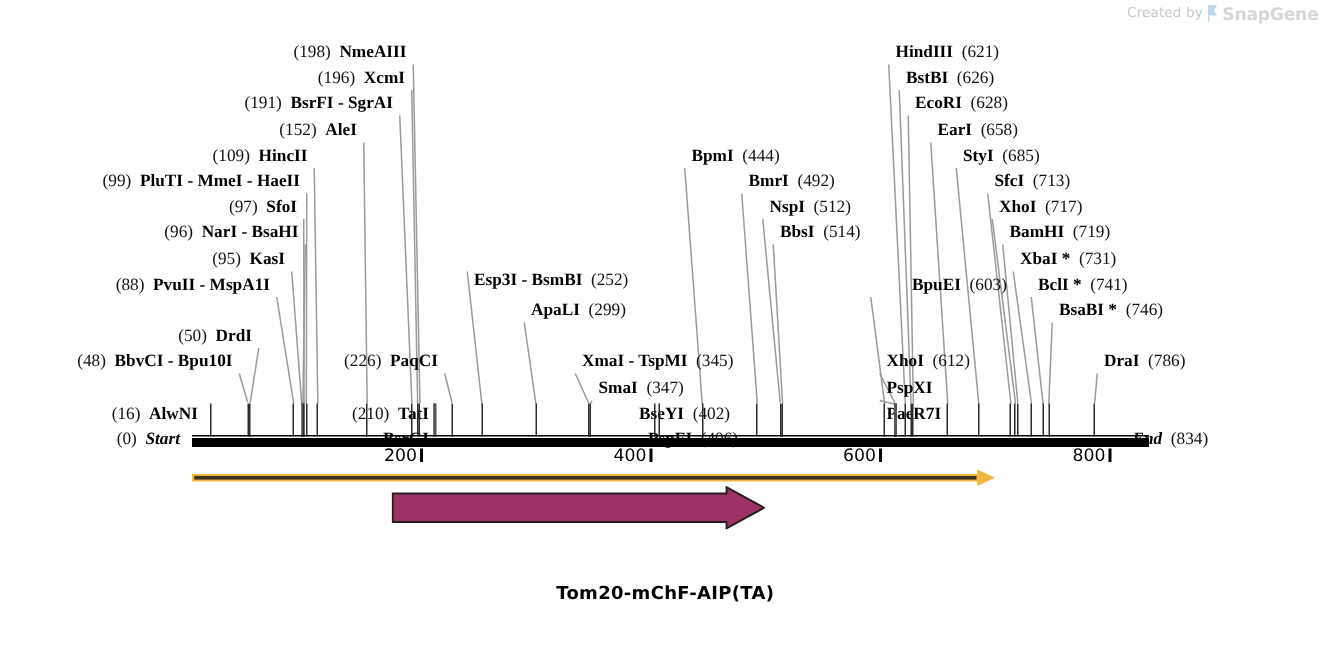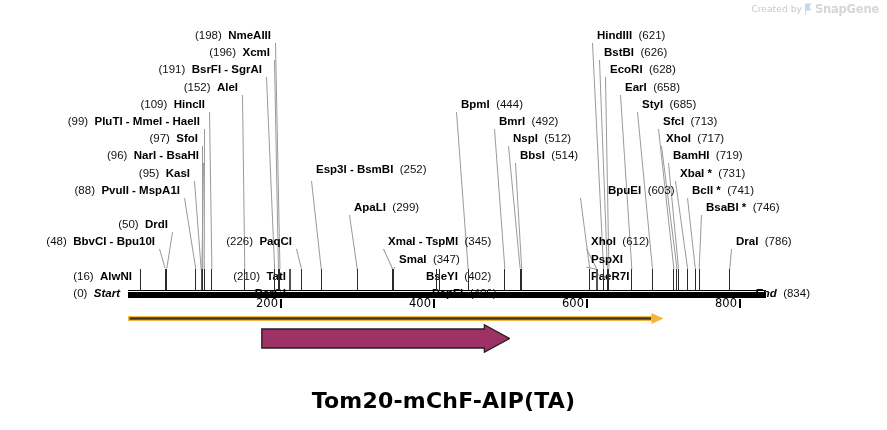--- a/index.html
+++ b/index.html
@@ -24,21 +24,21 @@
     font-size:11.5px; color:#d6d6d6; font-weight:600; letter-spacing:-.2px;
   }
   .wm-flag{width:7px;height:12px;display:block;}
 
   
   .label{
     position:absolute;
     white-space:nowrap;
     font-size:11.5px;
     color:#000;
-    font-family:Liberation Sans, sans-serif;
+    font-family:Liberation Serif, serif;
     line-height:13px;
     text-align:center;
   }
   .label .nm{font-weight:bold;}
   .label .pos{font-weight:normal;color:#111;}
   .label .sep{font-weight:bold;}
   .label.italic .nm{font-style:italic;}
 
   
   .label.r{transform:translateX(-100%);}
@@ -74,21 +74,21 @@
   #fkbp-text{
     position:absolute; left:302px; top:324px; width:238px; height:29px;
     display:flex; align-items:center; justify-content:center;
     color:#ffffff; font-size:12px; font-weight:bold;
     font-family:"DejaVu Sans", sans-serif;
     pointer-events:none; padding-right:22px; box-sizing:border-box;
   }
 
   
   #title-wrap{position:absolute;left:0;top:388px;width:887px;text-align:center;}
-  #seq-title{font-size:22px;font-weight:bold;color:#000;font-family:"DejaVu Sans", sans-serif;letter-spacing:.2px;}
+  #seq-title{font-size:12px;font-weight:bold;color:#000;font-family:"DejaVu Sans", sans-serif;letter-spacing:.2px;}
   #seq-len{font-size:12px;color:#000;font-family:"DejaVu Sans", sans-serif;margin-top:3px;}
 </style>
 </head>
 <body>
 
 <div id="map">
 
   <div class="watermark">
     <span>Created by</span>
     <span class="wm-flag">
@@ -149,21 +149,21 @@
       <div class="label r" style="top: 132.2px; left: 198px;"><span class="pos">(97)</span>&nbsp;&nbsp;<span class="nm">SfoI</span></div>
       <div class="label r" style="top: 115px; left: 200px;"><span class="pos">(99)</span>&nbsp;&nbsp;<span class="nm">PluTI</span><span class="sep"> - </span><span class="nm">MmeI</span><span class="sep"> - </span><span class="nm">HaeII</span></div>
       <div class="label r" style="top: 97.8px; left: 205px;"><span class="pos">(109)</span>&nbsp;&nbsp;<span class="nm">HincII</span></div>
       <div class="label r" style="top: 80.6px; left: 238px;"><span class="pos">(152)</span>&nbsp;&nbsp;<span class="nm">AleI</span></div>
       <div class="label r" style="top: 63.4px; left: 262px;"><span class="pos">(191)</span>&nbsp;&nbsp;<span class="nm">BsrFI</span><span class="sep"> - </span><span class="nm">SgrAI</span></div>
       <div class="label r" style="top: 46.2px; left: 270px;"><span class="pos">(196)</span>&nbsp;&nbsp;<span class="nm">XcmI</span></div>
       <div class="label r" style="top: 29px; left: 271px;"><span class="pos">(198)</span>&nbsp;&nbsp;<span class="nm">NmeAIII</span></div>
       <div class="label r" style="top: 269.8px; left: 286px;"><span class="pos">(210)</span>&nbsp;&nbsp;<span class="nm">TatI</span></div>
       <div class="label r" style="top: 287px; left: 286px;"><span class="nm">BsrGI</span></div>
       <div class="label r" style="top: 235.4px; left: 292px;"><span class="pos">(226)</span>&nbsp;&nbsp;<span class="nm">PaqCI</span></div>
-      <div class="label" style="top: 163px; left: 316px;"><span class="nm">Esp3I</span><span class="sep"> - </span><span class="nm">BsmBI</span>&nbsp;&nbsp;<span class="pos">(252)</span></div>
+      <div class="label" style="top: 181px; left: 316px;"><span class="nm">Esp3I</span><span class="sep"> - </span><span class="nm">BsmBI</span>&nbsp;&nbsp;<span class="pos">(252)</span></div>
       <div class="label" style="top: 201px; left: 354px;"><span class="nm">ApaLI</span>&nbsp;&nbsp;<span class="pos">(299)</span></div>
       <div class="label" style="top: 235.4px; left: 388px;"><span class="nm">XmaI </span><span class="sep"> - </span><span class="nm">TspMI</span>&nbsp;&nbsp;<span class="pos">(345)</span></div>
       <div class="label" style="top: 252.6px; left: 399px;"><span class="nm">SmaI</span>&nbsp;&nbsp;<span class="pos">(347)</span></div>
       <div class="label" style="top: 269.8px; left: 426px;"><span class="nm">BseYI</span>&nbsp;&nbsp;<span class="pos">(402)</span></div>
       <div class="label" style="top: 287px; left: 432px;"><span class="nm">PspFI</span>&nbsp;&nbsp;<span class="pos">(406)</span></div>
       <div class="label" style="top: 97.8px; left: 461px;"><span class="nm">BpmI</span>&nbsp;&nbsp;<span class="pos">(444)</span></div>
       <div class="label" style="top: 115px; left: 499px;"><span class="nm">BmrI</span>&nbsp;&nbsp;<span class="pos">(492)</span></div>
       <div class="label" style="top: 132.2px; left: 513px;"><span class="nm">NspI</span>&nbsp;&nbsp;<span class="pos">(512)</span></div>
       <div class="label" style="top: 149.4px; left: 520px;"><span class="nm">BbsI</span>&nbsp;&nbsp;<span class="pos">(514)</span></div>
       <div class="label" style="top: 183.8px; left: 585px; margin-left: 23px;"><span class="nm">BpuEI</span>&nbsp;&nbsp;<span class="pos">(603)</span></div>

